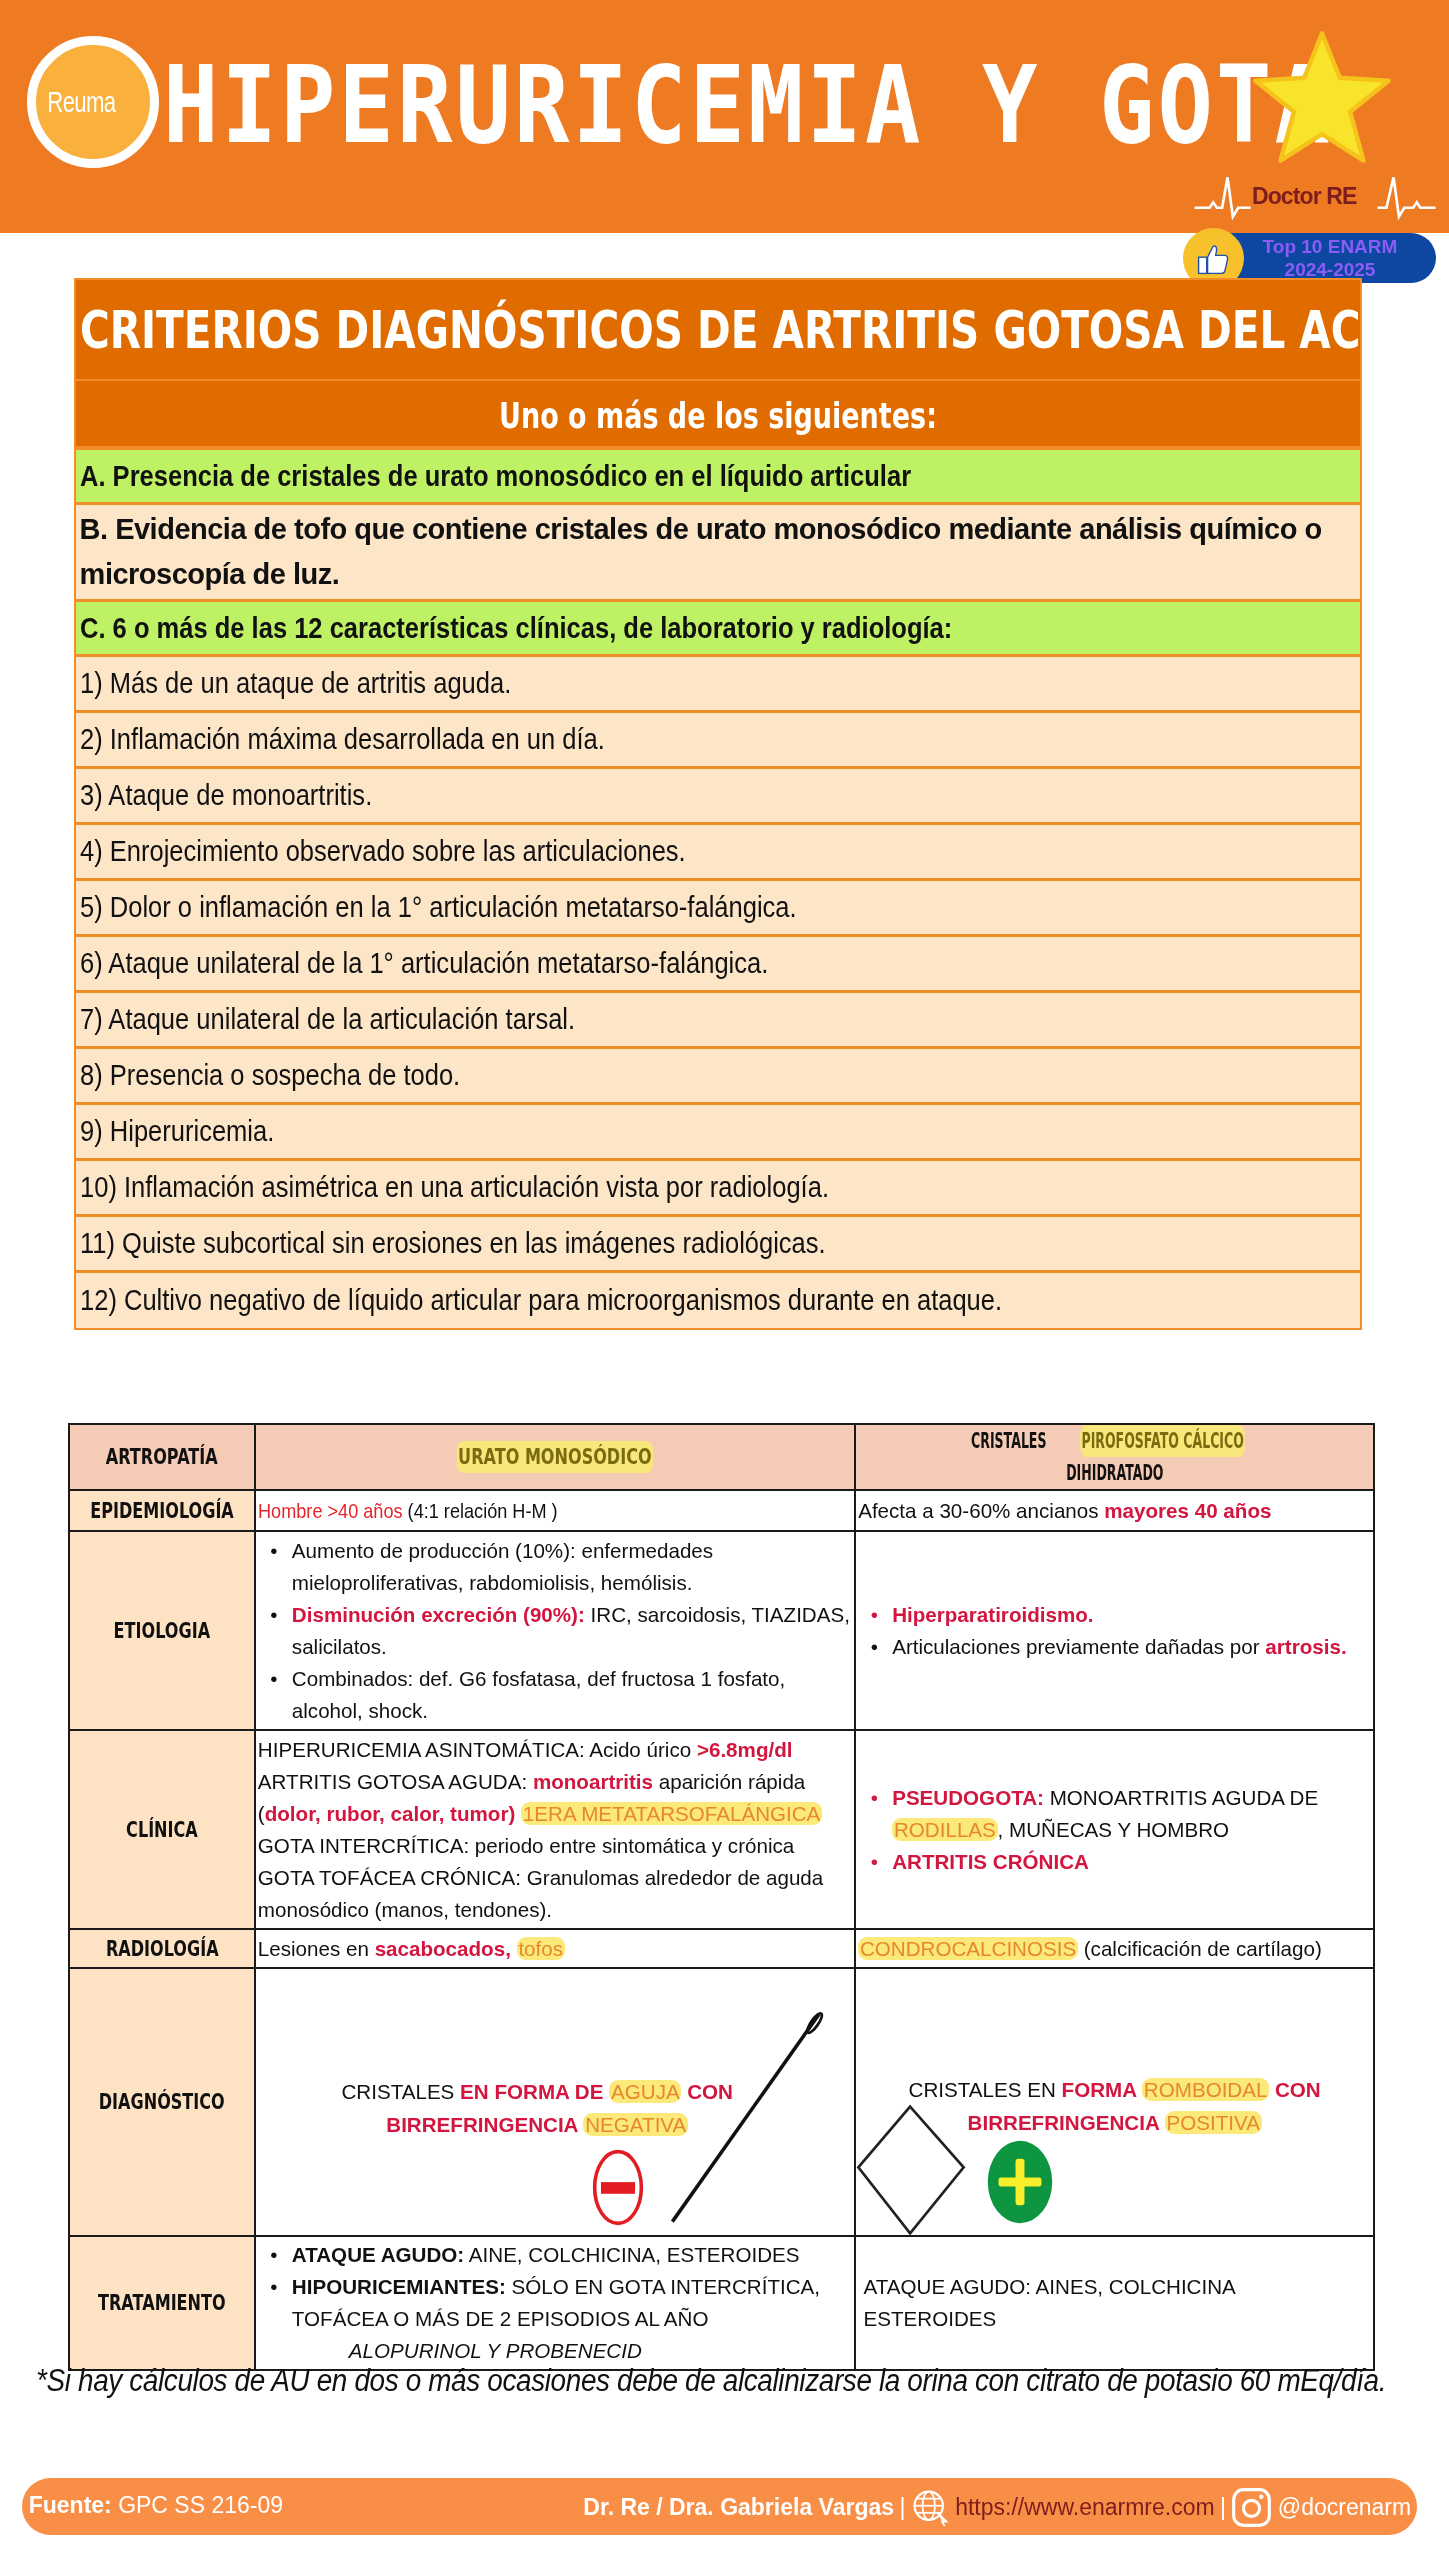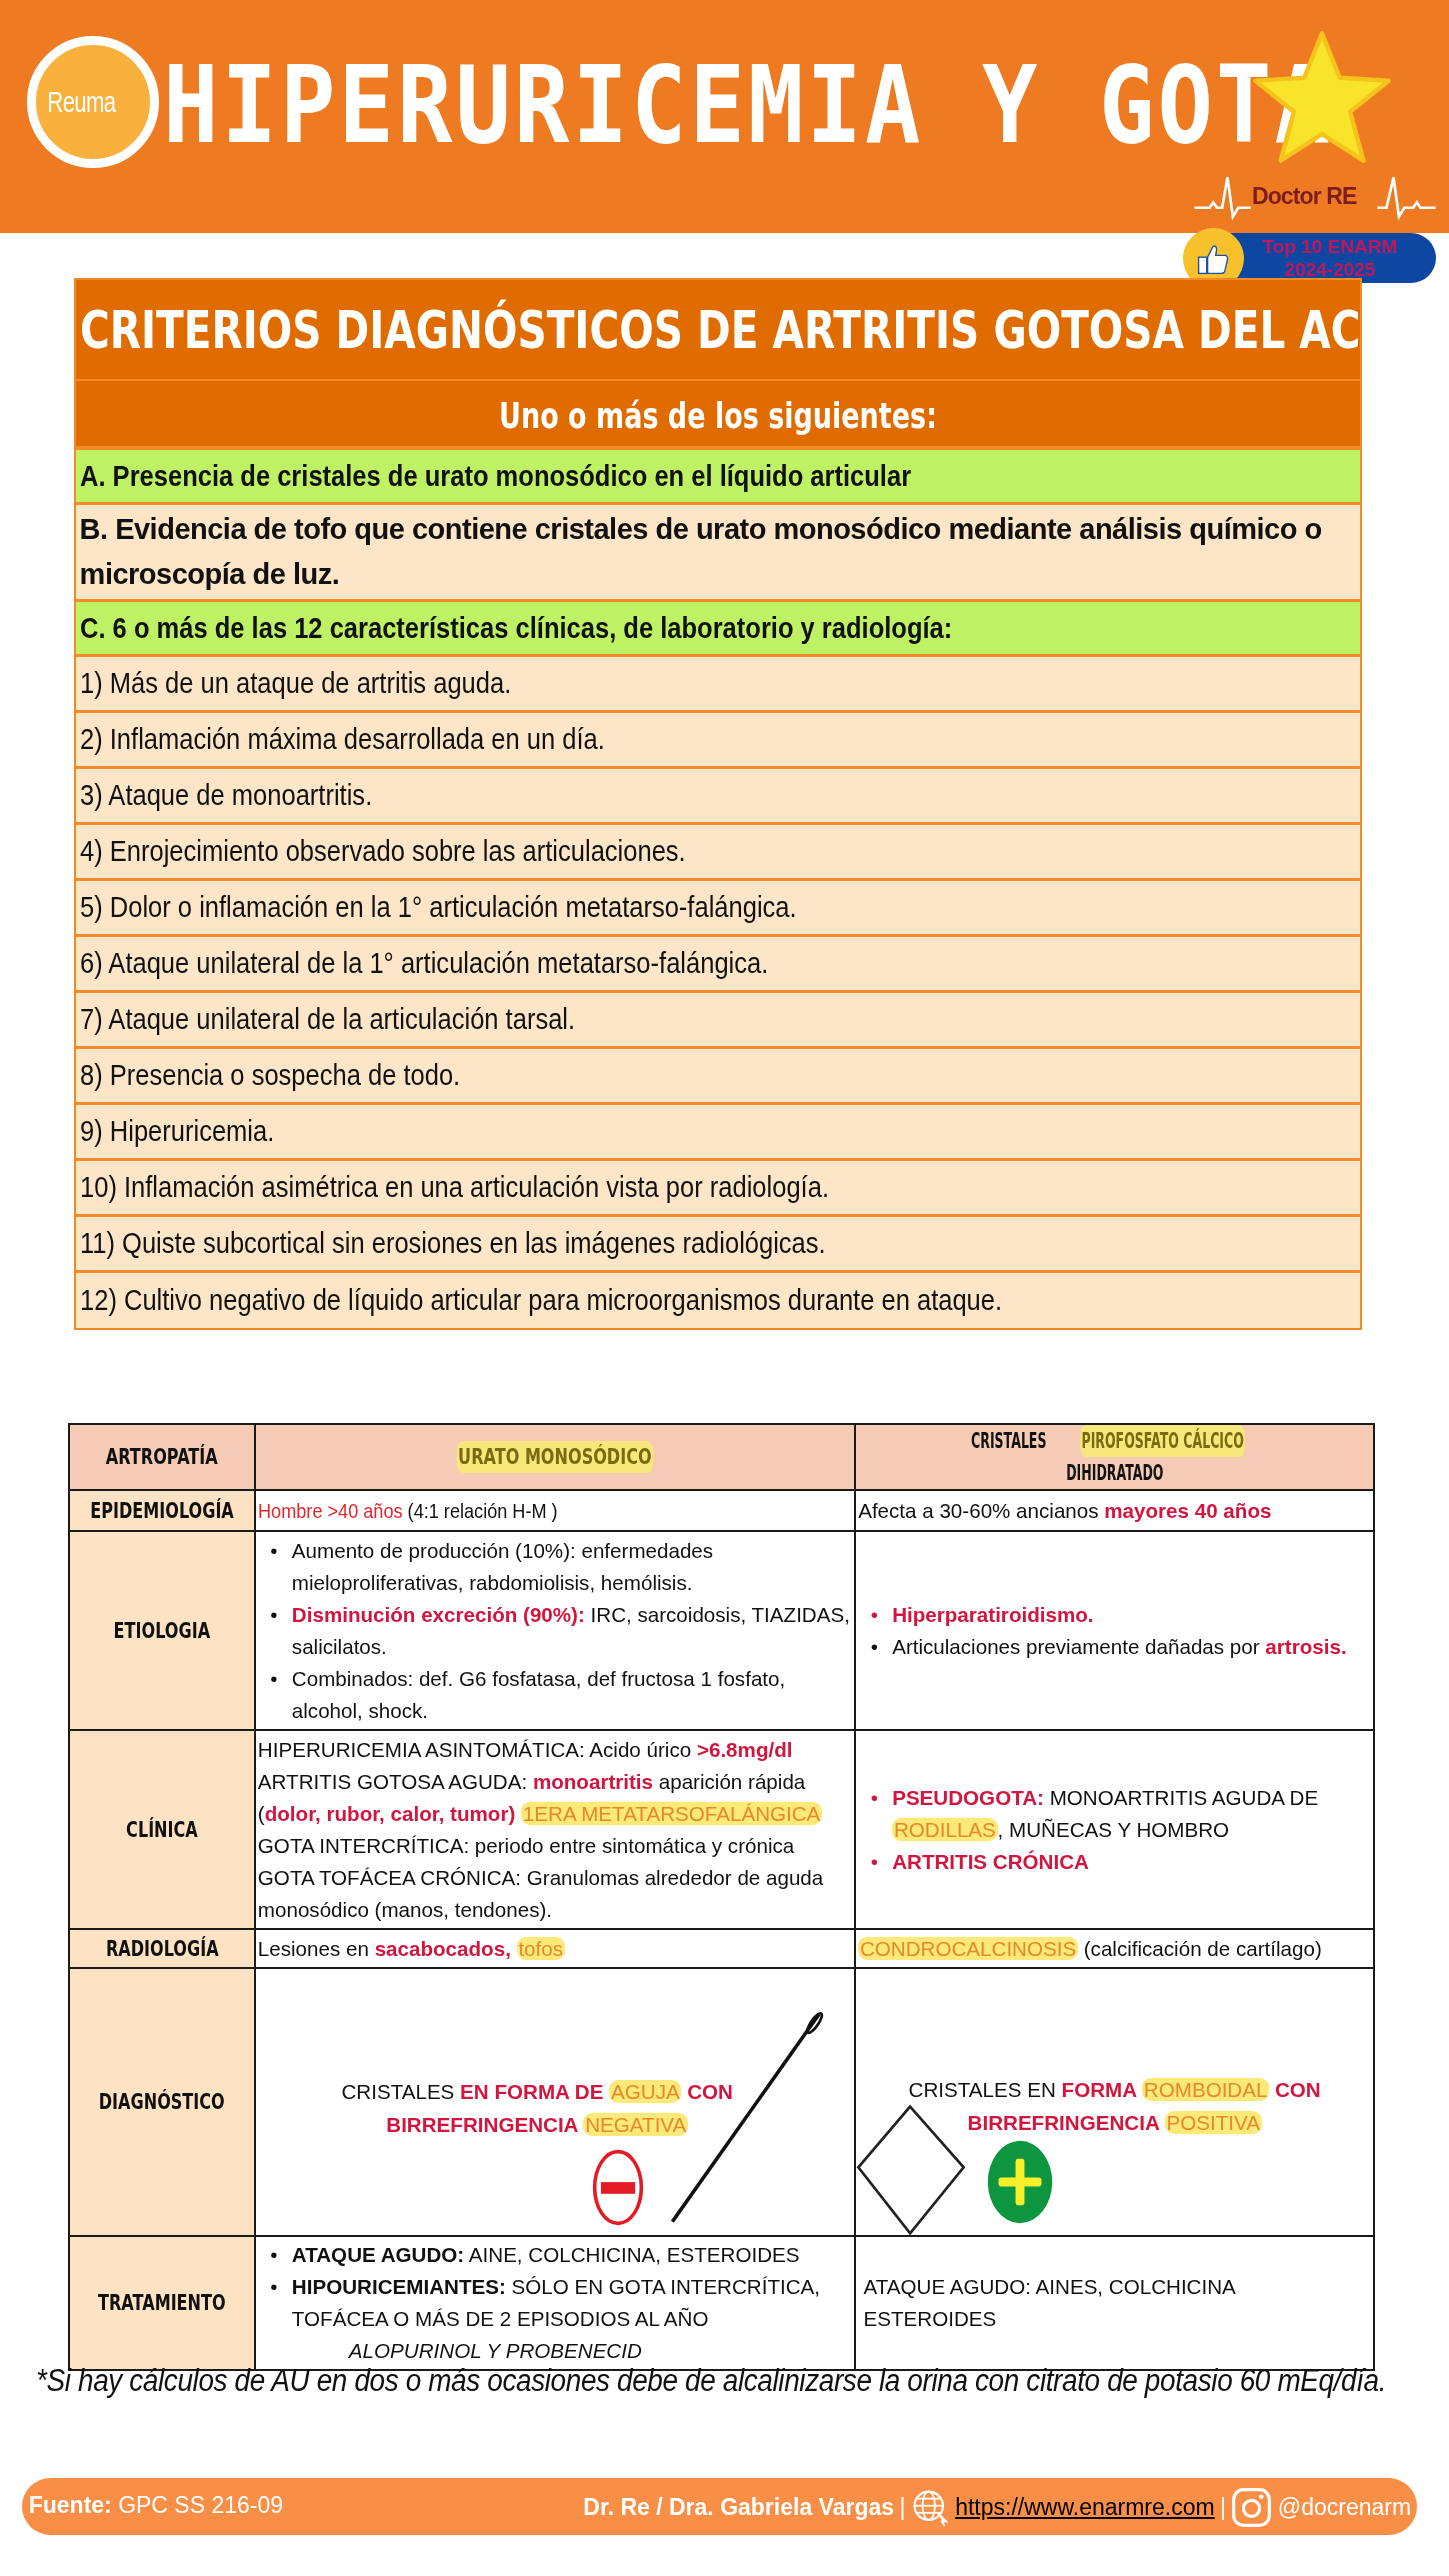--- a/index.html
+++ b/index.html
@@ -13,21 +13,21 @@
   .reuma-badge span { color: #fff; font-family: "Liberation Sans", sans-serif; font-size: 29.5px; letter-spacing: -0.9px; transform: scaleX(0.75); display: inline-block; }
   .main-title { position: absolute; left: 163px; top: 43px; height: 125px; color: #fff;
     font-family: "DejaVu Sans Mono", monospace; font-weight: bold; font-size: 107px; line-height: 125px;
     letter-spacing: 3.6px; transform: scaleX(0.86); transform-origin: left center; white-space: nowrap; }
   .star { position: absolute; left: 1248px; top: 27px; width: 148px; height: 143px; }
   .doctorre { position: absolute; left: 1190px; top: 170px; width: 250px; height: 54px; }
   .doctorre-text { position: absolute; left: 1252px; top: 183px; color: #7f1d1d; font-weight: bold; font-size: 23px; letter-spacing: -0.9px; }
 
   .top10 { position: absolute; left: 1181px; top: 228px; width: 255px; height: 61px; }
   .top10-pill { position: absolute; left: 36px; top: 5.4px; width: 219px; height: 50px; background: #0d47a1; border-radius: 0 25px 25px 0; }
-  .top10-text { position: absolute; left: 55px; top: 7.2px; width: 188px; color: #be185d; font-weight: bold; font-size: 19px; line-height: 23px; text-align: center; }
+  .top10-text { position: absolute; left: 55px; top: 7.2px; width: 188px; color: #8b5cf6; font-weight: bold; font-size: 19px; line-height: 23px; text-align: center; }
   .top10-circle { position: absolute; left: 1.8px; top: 0; width: 61px; height: 61px; border-radius: 50%; background: #f7c12b; display: flex; align-items: center; justify-content: center; }
 
   
   .acr { position: absolute; left: 74px; top: 278px; width: 1288px; border: 2.7px solid #f28c28; }
   .acr-title { height: 101px; background: #e06c00; color: #fff; font-weight: bold; font-size: 52px;
     line-height: 101px; padding-left: 3.6px; white-space: nowrap; border-bottom: 2.7px solid #f28c28; }
   .acr-title span { display: inline-block; transform: scaleX(0.78); transform-origin: left center; font-family: "DejaVu Sans", sans-serif; }
   .acr-sub { height: 69px; background: #e06c00; color: #fff; font-weight: bold; font-size: 36px; line-height: 69px; text-align: center; border-bottom: 4.5px solid #f28c28; }
   .acr-sub span { display: inline-block; transform: scaleX(0.75); font-family: "DejaVu Sans", sans-serif; }
   .acr-row { background: #fde5c7; border-bottom: 3.6px solid #f28c28; font-size: 29px; padding: 0 3.6px; display: flex; align-items: center; }
@@ -56,21 +56,21 @@
   .narrow { display: inline-block; transform: scaleX(0.88); transform-origin: left center; white-space: nowrap; }
   .diag-cell { position: relative; height: 268px; }
   .diag-text { position: absolute; left: 0; right: 0; text-align: center; font-size: 20.6px; line-height: 33px; }
 
   
   .footnote { position: absolute; left: 36px; top: 2363px; width: 1395px; font-style: italic; font-size: 31px; letter-spacing: -0.4px; white-space: nowrap; }
   .footnote span { display: inline-block; transform: scaleX(0.9); transform-origin: left center; }
   .footer { position: absolute; left: 21.5px; top: 2478px; width: 1395px; height: 57px; background: #f98f47; border-radius: 29px; color: #fff; font-size: 23px; }
   .f-source { position: absolute; left: 7.2px; top: 14.3px; white-space: nowrap; }
   .f-right { position: absolute; right: 5.4px; top: 9px; display: flex; align-items: center; gap: 5.4px; white-space: nowrap; }
-  .f-link { text-decoration: underline; color: #000000; }
+  .f-link { color: #7f1d1d; }
 </style>
 </head>
 <body>
 
 <div class="header">
   <div class="reuma-badge">
     <span>Reuma</span>
   </div>
   <div class="main-title">HIPERURICEMIA Y GOTA</div>
   <svg class="star" viewBox="0 0 100 96">

